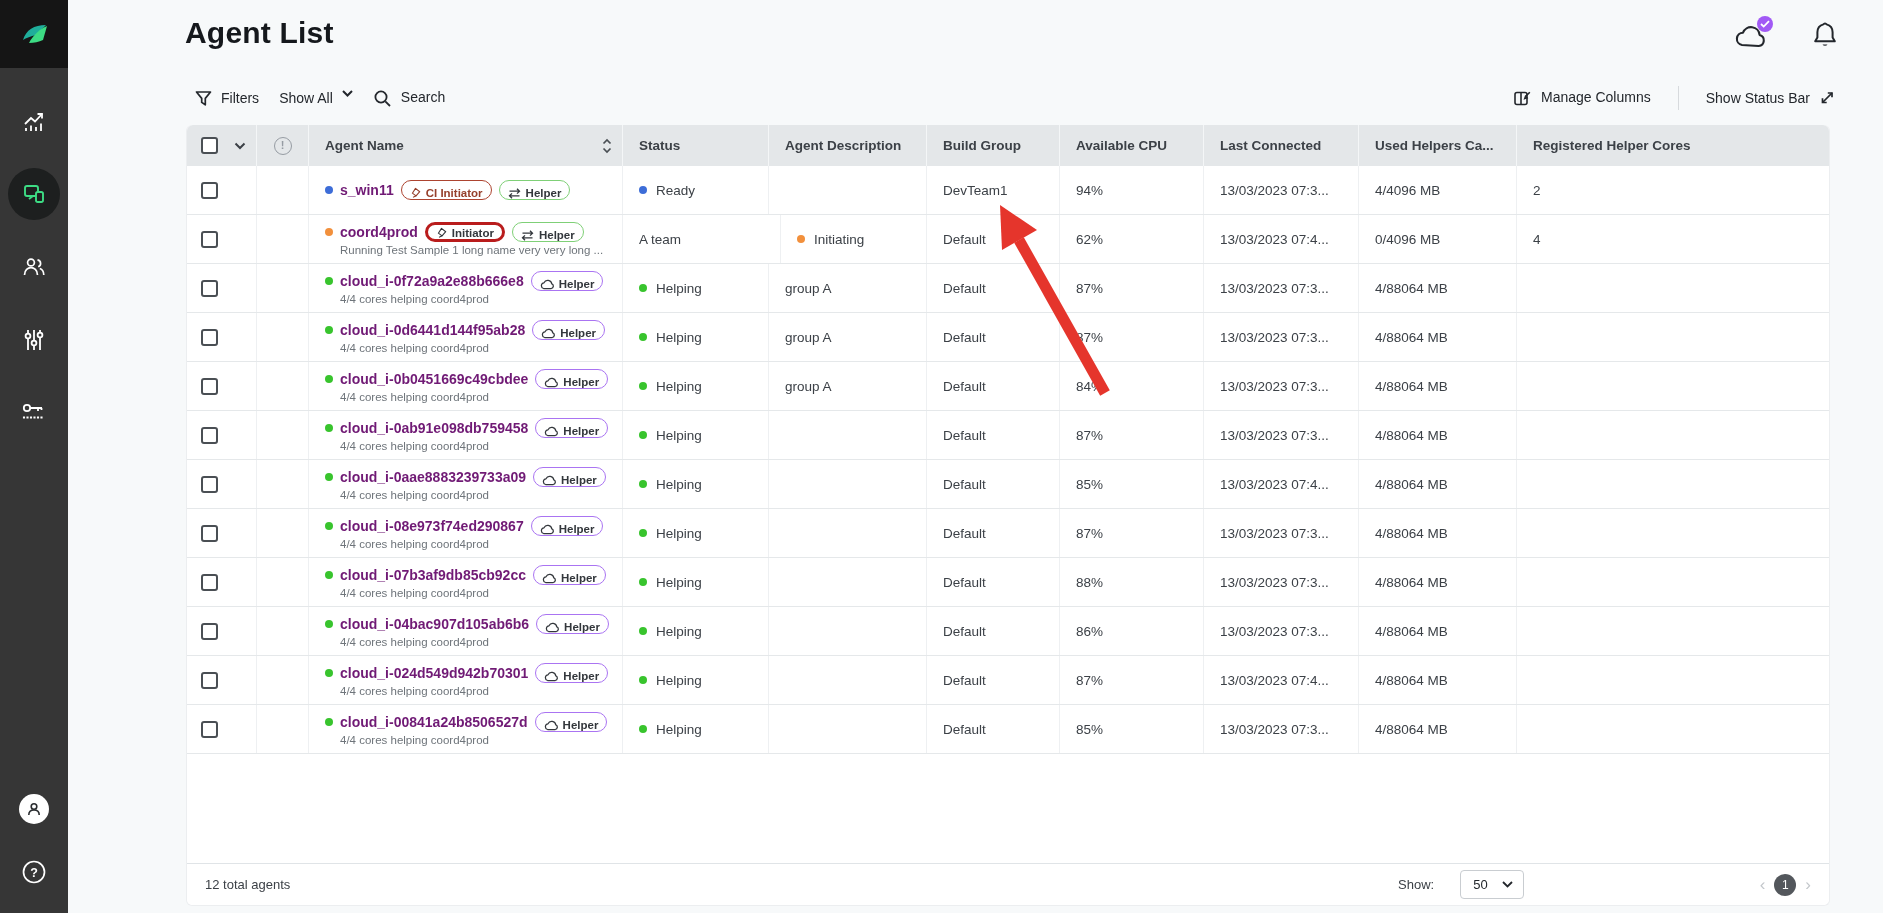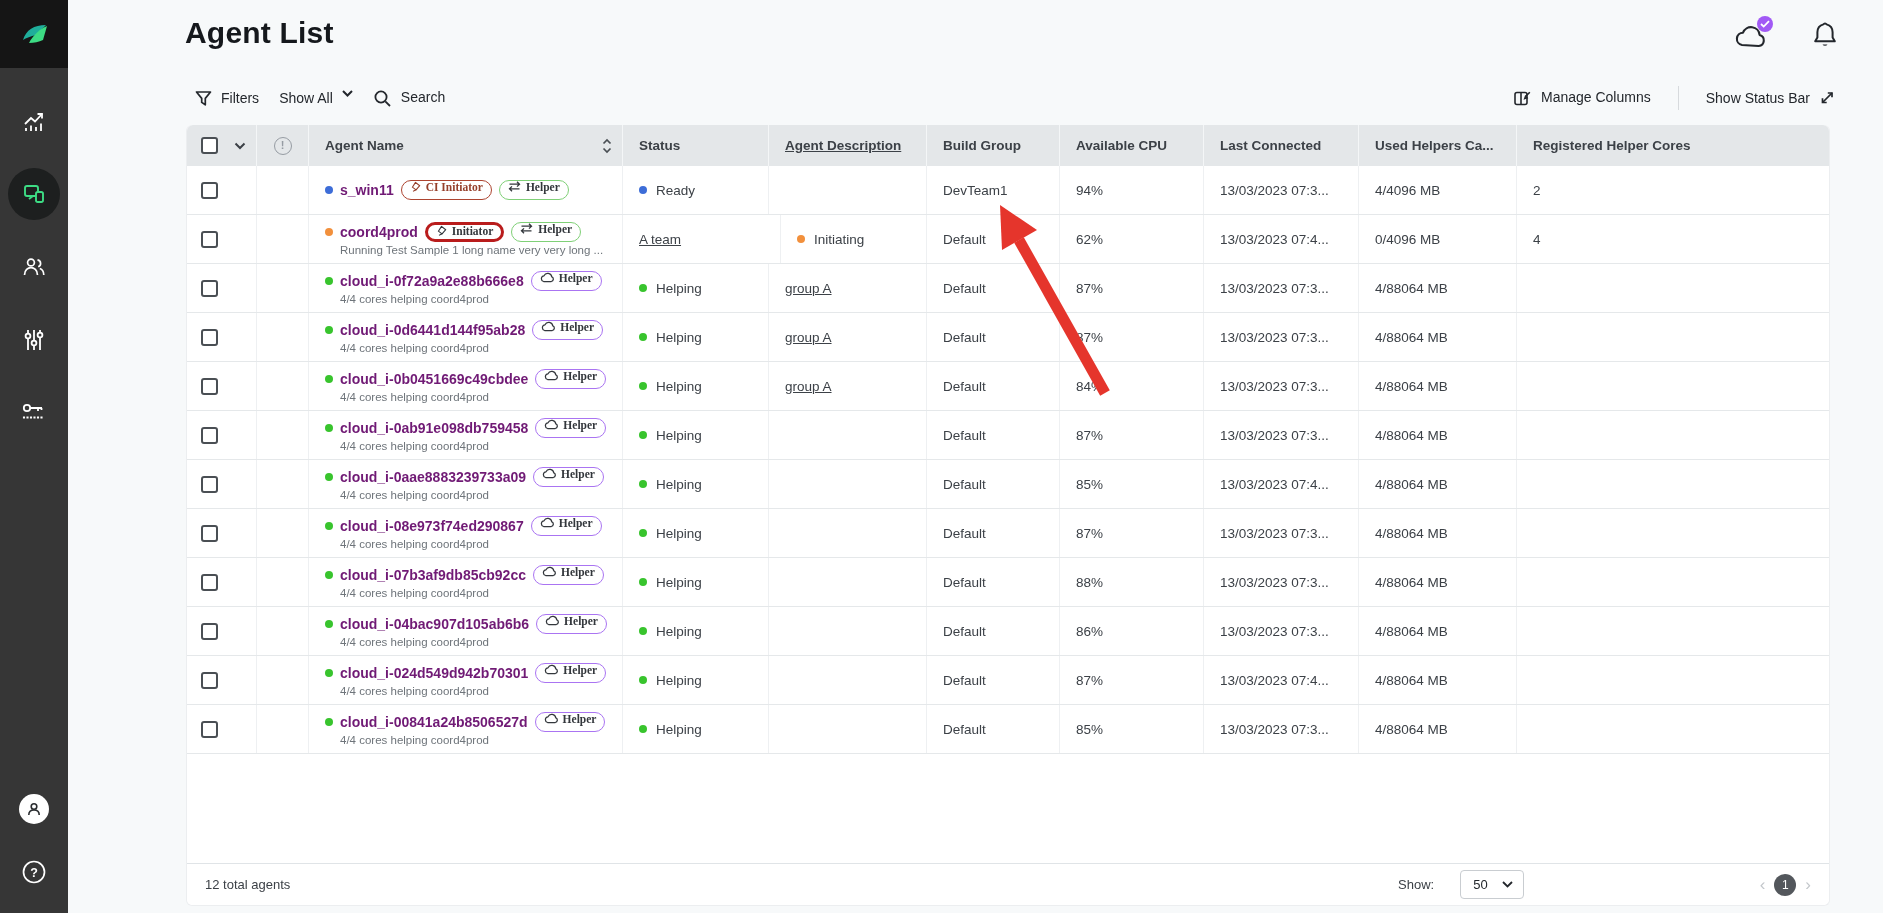--- a/index.html
+++ b/index.html
@@ -33,31 +33,31 @@
   
   .table-card { position:absolute; left:186px; top:125px; width:1644px; height:781px; background:#fff;
                 border:1px solid #eceef0; border-top:none; border-radius:6px 6px 6px 6px; display:flex; flex-direction:column; }
   .thead { display:flex; height:41px; background:#e4e7e9; border-radius:6px 6px 0 0; flex:none; }
   .hcell { display:flex; align-items:center; gap:7px; padding:0 10px 0 16px; border-right:1px solid #f4f6f7; font-size:13.5px; font-weight:600; color:#3c4147; white-space:nowrap; overflow:hidden;justify-content:space-between; }
   .thead .c0 { padding-left:14px; gap:10px; }
   .thead .c1 { justify-content:center; padding:0; }
   .trow { display:flex; height:49px; border-bottom:1px solid #e5e8ea; background:#fff; flex:none; }
   .cell { display:flex; align-items:center; padding:0 10px 0 16px; border-right:1px solid #eef0f2; font-size:13.5px; color:#3c4147; white-space:nowrap; overflow:hidden; }
   .c0 { width:70px; } .c1 { width:52px; justify-content:center; padding:0; }
-  .c2 { width:314px; } .c3 { width:146px; } .c4 { width:158px;text-decoration:underline; } .c5 { width:133px; }
+  .c2 { width:314px; } .c3 { width:146px; } .c4 { width:158px; } .c5 { width:133px; }
   .c6 { width:144px; } .c7 { width:155px; } .c8 { width:158px; }
   .c9 { flex:1; border-right:none; }
   .cell.c0 { padding-left:14px; }
   .namecell { flex-direction:column; align-items:flex-start; justify-content:center; gap:3px; }
   .nline { display:flex; align-items:center; gap:7px; }
   .dot { width:8px; height:8px; border-radius:50%; flex:none; }
   .aname { font-weight:700; font-size:14px; color:#701a75; }
   .subtext { font-size:11.5px; color:#6e747a; padding-left:15px; line-height:1; }
   .statuscell { gap:9px; }
-  .badge { display:inline-flex; align-items:flex-start; gap:5px; height:20px; padding:0 8px; border-radius:11px; font-size:11.5px; font-weight:600; color:#33373c; background:#fff;font-family:Liberation Serif, serif; }
+  .badge { display:inline-flex; align-items:flex-end; gap:5px; height:20px; padding:0 8px; border-radius:11px; font-size:11.5px; font-weight:600; color:#33373c; background:#fff; }
   .b-ci { border:1px solid #ad4430; color:#96402c; }
   .b-init { border:3px solid #b91c1c; }
   .b-helper { border:1px solid #7fd077; }
   .b-cloud { border:1px solid #aa74f2; }
   .checkbox { width:17px; height:17px; border:2px solid #4a4f54; border-radius:3px; background:#fff; cursor:pointer; flex:none; }
   .alert-circle { width:18px; height:18px; border:1.5px solid #969ca3; border-radius:50%; color:#969ca3; font-size:11px; font-weight:700; display:grid; place-items:center; line-height:1; }
   .tspacer { flex:1; background:#fff; }
 
   
   .tfoot { height:42px; border-top:1px solid #e0e4e7; display:flex; align-items:center; padding:0 18px; flex:none; font-size:13px; color:#3c4147; background:#fff; border-radius:0 0 6px 6px; }

